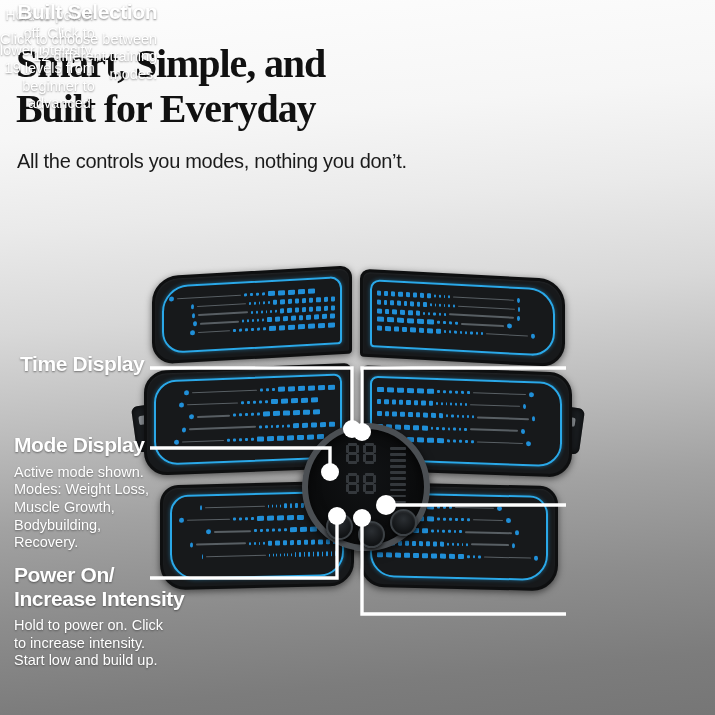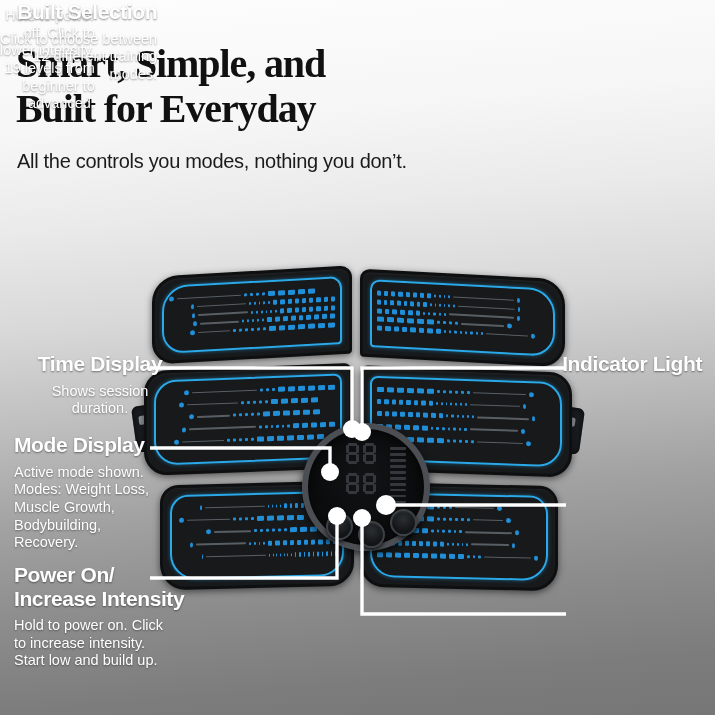--- a/index.html
+++ b/index.html
@@ -105,21 +105,21 @@
 
   
   .callout { position:absolute; }
   .co-title { font-size:21px; font-weight:800; line-height:1.12; letter-spacing:-0.4px;
               color:#fff; text-shadow:0 1px 2px rgba(0,0,0,.45); white-space:nowrap; }
   .co-body { font-size:14.5px; line-height:1.22; color:#fff; margin-top:7px;
              text-shadow:0 1px 2px rgba(0,0,0,.4); }
   .right { text-align:right; }
   .right .co-body{ }
 
-  #c-time  { left:0;  top:352px; width:200px;text-align:center; }
+  #c-time  { left:20px;  top:352px; width:200px; }
   #c-mode  { left:14px;  top:433px; width:210px; }
   #c-pon   { left:14px;  top:563px; width:215px; }
   #c-ind   { left:487px; top:352px; width:215px; }
   #c-poff  { left":0;    }
   #c-poff  { left:487px; top:450px; width:218px; }
   #c-msel  { left:487px; top:598px; width:218px; }
 </style>
 </head>
 <body>
 
@@ -736,32 +736,30 @@
 
     <path class="ld" d="M566,505 L392,505"></path>
     <circle class="nd" cx="386" cy="505" r="10"></circle>
 
     <path class="ld" d="M566,614 L362,614 L362,524"></path>
     <circle class="nd" cx="362" cy="518" r="9"></circle>
   </svg>
 
   <div class="callout" id="c-time">
     <div class="co-title">Time Display</div>
-    <div class="co-body">Shows session<br>duration.</div>
   </div>
   <div class="callout" id="c-pon">
     <div class="co-title">Power On/<br>Increase Intensity</div>
     <div class="co-body">Hold to power on. Click<br>to increase intensity.<br>Start low and build up.</div>
   </div>
   <div class="callout" id="c-mode">
     <div class="co-title">Mode Display</div>
     <div class="co-body">Active mode shown.<br>Modes: Weight Loss,<br>Muscle Growth,<br>Bodybuilding,<br>Recovery.</div>
   </div>
   <div class="callout right" id="c-ind">
-    <div class="co-title">Indicator Light</div>
   </div>
   <div class="callout right" id="c-poff">
     <div class="co-body">Hold to power<br>off. Click to<br>lower intensity.<br>19 levels from<br>beginner to<br>advanced.</div>
   </div>
   <div class="callout right" id="c-msel">
     <div class="co-title">Built Selection</div>
     <div class="co-body">Click to choose between<br>12 different training<br>modes.</div>
   </div>
 
 </div>

